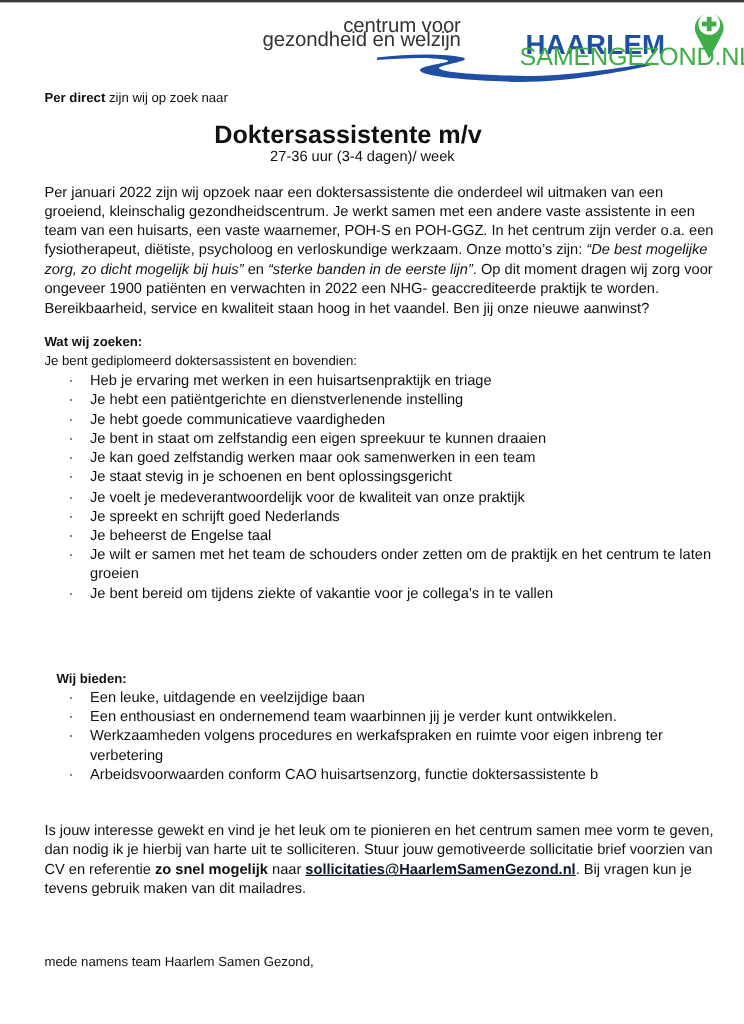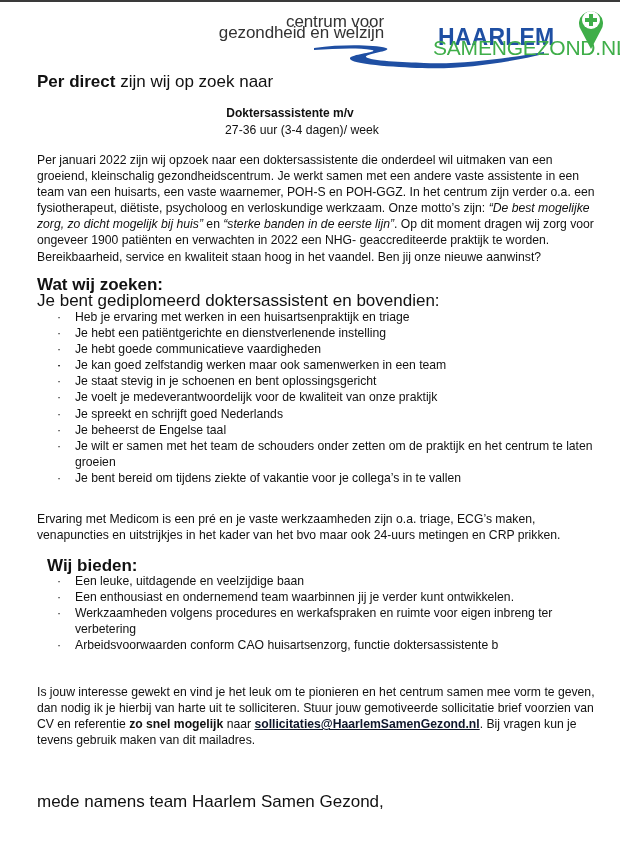--- a/index.html
+++ b/index.html
@@ -14,24 +14,24 @@
   .logo .tag { position: absolute; top: 12px; right: 236px; text-align: right;
     font-size: 17px; line-height: 11px; color: #333; letter-spacing: -0.1px; white-space: nowrap; }
   .logo .haarlem { position: absolute; left: 138px; top: 22px; font-size: 23px; font-weight: bold;
     color: #1f4fa3; letter-spacing: 0.2px; line-height: 23px; }
   .logo .samen { position: absolute; left: 133px; top: 33px; font-size: 21px; line-height: 21px;
     color: #3fae49; letter-spacing: -0.2px; white-space: nowrap; }
   .logo .samen b { font-weight: normal; }
   .logo svg.wave { position: absolute; left: 14px; top: 38px; }
   .logo svg.pin { position: absolute; left: 276px; top: 2px; }
 
-  .txt { position: absolute; left: 37px; font-size: 17px; line-height: 16px; white-space: nowrap; }
+  .txt { position: absolute; left: 37px; font-size: 11px; line-height: 16px; white-space: nowrap; }
   .para { position: absolute; left: 37px; width: 560px; font-size: 12.2px; line-height: 16.1px; }
   .title { position: absolute; left: 0; width: 580px; text-align: center; top: 104px;
-    font-size: 12px; font-weight: bold; line-height: 18px; }
+    font-size: 21px; font-weight: bold; line-height: 18px; }
   .subtitle { position: absolute; left: 0; width: 604px; text-align: center; top: 122px;
     font-size: 12.2px; line-height: 16px; }
   ul.bl { position: absolute; left: 37px; margin: 0; padding: 0; list-style: none; width: 560px; }
   ul.bl li { position: relative; padding-left: 38px; font-size: 12.2px; line-height: 16.1px; }
   ul.bl li .dot { position: absolute; left: 20px; top: 0; }
   b.strong { font-weight: bold; }
   i { font-style: italic; }
   a.mail { color: #0f172a; text-decoration: underline; font-weight: bold; }
 </style>
 </head>
@@ -67,31 +67,30 @@
 
   <div class="para" style="top:152px;"><span>Per januari 2022 zijn wij opzoek naar een doktersassistente die onderdeel wil uitmaken van een groeiend, kleinschalig gezondheidscentrum. Je werkt samen met een andere vaste assistente in een team van een huisarts, een vaste waarnemer, POH-S en POH-GGZ. In het centrum zijn verder o.a. een fysiotherapeut, diëtiste, psycholoog en verloskundige werkzaam. Onze motto’s zijn: </span><i>“De best mogelijke zorg, zo dicht mogelijk bij huis”</i><span> en </span><i>“sterke banden in de eerste lijn”</i><span>. Op dit moment dragen wij zorg voor ongeveer 1900 patiënten en verwachten in 2022 een NHG- geaccrediteerde praktijk te worden. Bereikbaarheid, service en kwaliteit staan hoog in het vaandel. Ben jij onze nieuwe aanwinst?</span></div>
 
   <div class="txt" style="top:277px;font-weight:bold;">Wat wij zoeken:</div>
   <div class="txt" style="top:293px;">Je bent gediplomeerd doktersassistent en bovendien:</div>
 
   <ul class="bl" style="top:309px;">
     <li><span class="dot">·</span><span>Heb je ervaring met werken in een huisartsenpraktijk en triage</span></li>
     <li><span class="dot">·</span><span>Je hebt een patiëntgerichte en dienstverlenende instelling</span></li>
     <li><span class="dot">·</span><span>Je hebt goede communicatieve vaardigheden</span></li>
-    <li><span class="dot">·</span></li>
+    <li><span class="dot">·</span><span>Je bent in staat om zelfstandig een eigen spreekuur te kunnen draaien</span></li>
     <li><span class="dot">·</span><span>Je kan goed zelfstandig werken maar ook samenwerken in een team</span></li>
     <li><span class="dot">·</span><span>Je staat stevig in je schoenen en bent oplossingsgericht</span></li>
     <li><span class="dot">·</span><span>Je voelt je medeverantwoordelijk voor de kwaliteit van onze praktijk</span></li>
     <li><span class="dot">·</span><span>Je spreekt en schrijft goed Nederlands</span></li>
     <li><span class="dot">·</span><span>Je beheerst de Engelse taal</span></li>
     <li><span class="dot">·</span><span>Je wilt er samen met het team de schouders onder zetten om de praktijk en het centrum te laten groeien</span></li>
     <li><span class="dot">·</span><span>Je bent bereid om tijdens ziekte of vakantie voor je collega’s in te vallen</span></li>
   </ul>
 
-  <div class="para" style="top:511px;">Ervaring met Medicom is een pré en je vaste werkzaamheden zijn o.a. triage, ECG’s maken, venapuncties en uitstrijkjes in het kader van het bvo maar ook 24-uurs metingen en CRP prikken.</div>
 
   <div class="txt" style="top:558px;font-weight:bold;margin-left:10px;">Wij bieden:</div>
 
   <ul class="bl" style="top:573px;">
     <li><span class="dot">·</span><span>Een leuke, uitdagende en veelzijdige baan</span></li>
     <li><span class="dot">·</span><span>Een enthousiast en ondernemend team waarbinnen jij je verder kunt ontwikkelen.</span></li>
     <li><span class="dot">·</span><span>Werkzaamheden volgens procedures en werkafspraken en ruimte voor eigen inbreng ter verbetering</span></li>
     <li><span class="dot">·</span><span>Arbeidsvoorwaarden conform CAO huisartsenzorg, functie doktersassistente b</span></li>
   </ul>
 

